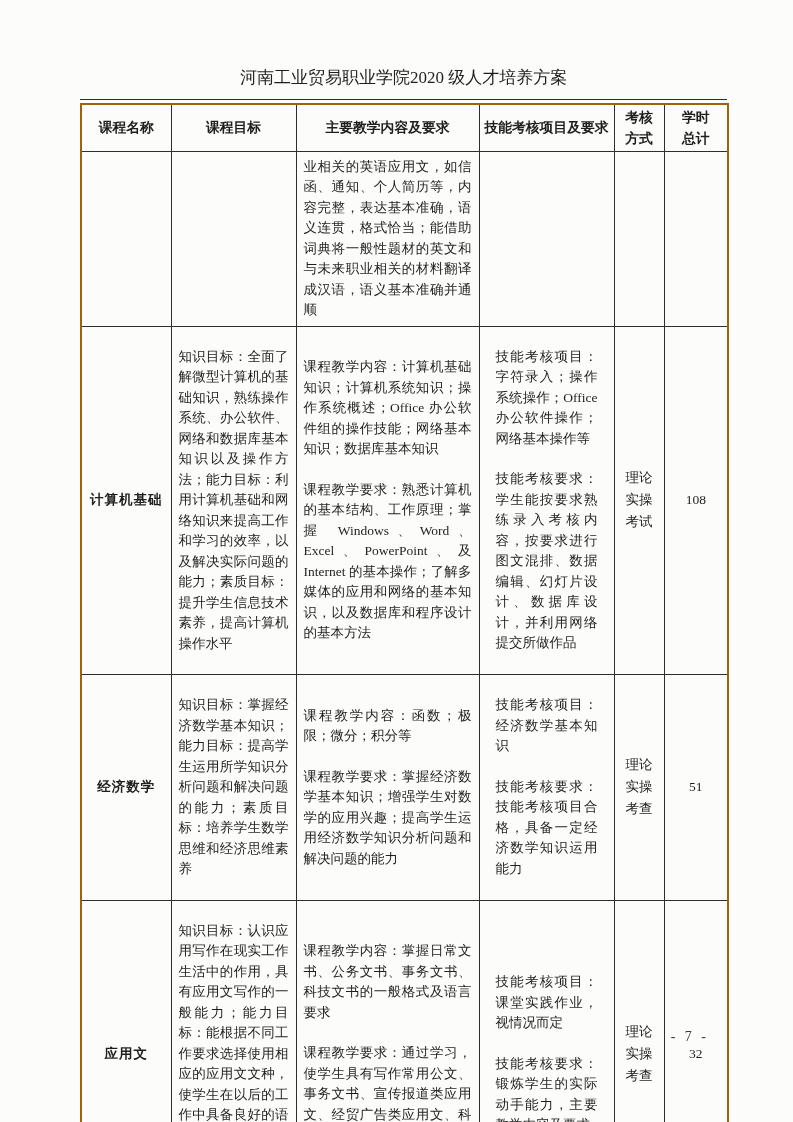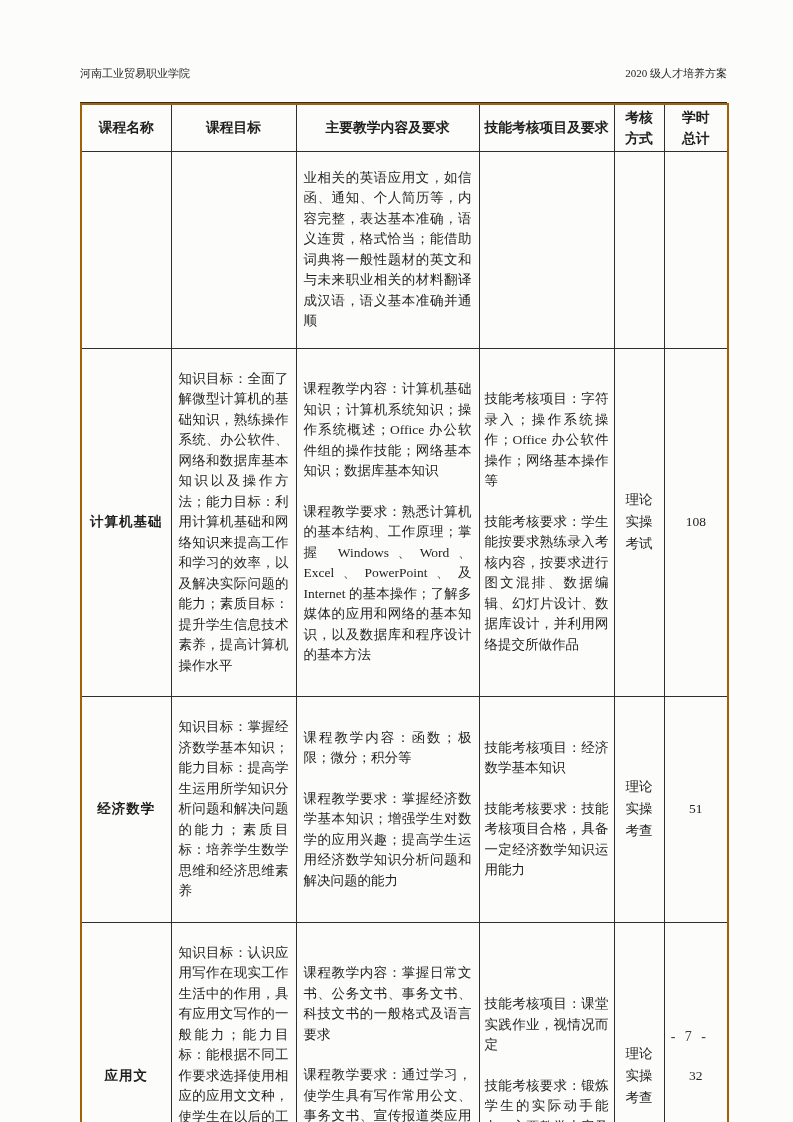--- a/index.html
+++ b/index.html
@@ -9,23 +9,23 @@
     font-family: "Liberation Serif", "DejaVu Serif", serif;
     color: #1f1f1f;
     overflow: hidden;
   }
   .page { position: relative; width: 793px; height: 1122px; }
 
   
   .doc-header {
     position: absolute;
     left: 80px; top: 66px; width: 647px;
-    display: flex; justify-content: space-between; align-items: flex-end;
-    font-size: 11px;
-    padding-bottom: 21px;
+    display: flex; justify-content: center; align-items: flex-end;
+    font-size: 17px;
+    padding-bottom: 10px;
     border-bottom: 1.2px solid #2e2e2e;
   }
 
   
   table.course-table {
     position: absolute;
     left: 80px; top: 103px;
     width: 647px;
     border-collapse: collapse;
     table-layout: fixed;
@@ -47,22 +47,22 @@
   }
   col.c-name  { width: 90px; }
   col.c-obj   { width: 125px; }
   col.c-cont  { width: 183px; }
   col.c-skill { width: 135px; }
   col.c-meth  { width: 50px; }
   col.c-hours { width: 64px; }
 
   td.name-cell   { text-align: center; padding: 0 6px; letter-spacing: 1px; font-weight: bold; }
   td.obj-cell    { padding: 20px 7px; text-align: justify; }
-  td.cont-cell   { padding: 16px 7px; text-align: justify; }
-  td.skill-cell  { padding: 4px 5px; text-align: justify; font-family: Liberation Serif, serif; }
+  td.cont-cell   { padding: 5px 7px; text-align: justify; }
+  td.skill-cell  { padding: 4px 16px; text-align: justify; font-family: Liberation Serif, serif; }
   td.meth-cell   { text-align: center; white-space: pre-line; line-height: 22px; }
   td.hours-cell  { text-align: center; }
   td.top-align   { vertical-align: top; }
   td p.p2 { margin-top: 20px; }
 
   
   .page-num {
     position: absolute;
     top: 1029px; right: 84px;
     font-size: 14px;

